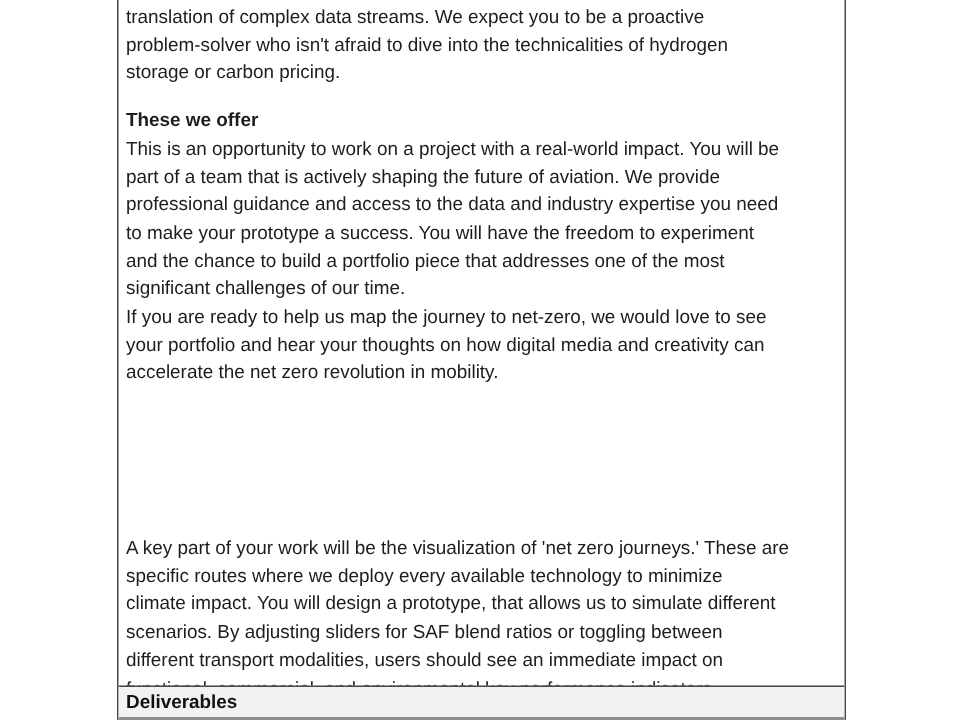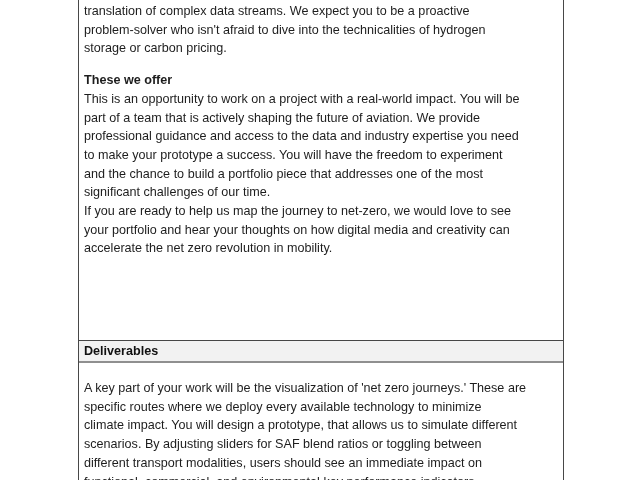--- a/index.html
+++ b/index.html
@@ -81,27 +81,27 @@
 part of a team that is actively shaping the future of aviation. We provide
 professional guidance and access to the data and industry expertise you need
 to make your prototype a success. You will have the freedom to experiment
 and the chance to build a portfolio piece that addresses one of the most
 significant challenges of our time.
 If you are ready to help us map the journey to net-zero, we would love to see
 your portfolio and hear your thoughts on how digital media and creativity can
 accelerate the net zero revolution in mobility.</p>
     </div>
 
-    <div class="cell header-row">
-      <span>Deliverables</span>
-    </div>
-
     <div class="cell cell-deliverables">
       <p class="para">A key part of your work will be the visualization of 'net zero journeys.' These are
 specific routes where we deploy every available technology to minimize
 climate impact. You will design a prototype, that allows us to simulate different
 scenarios. By adjusting sliders for SAF blend ratios or toggling between
 different transport modalities, users should see an immediate impact on
 functional, commercial, and environmental key performance indicators</p>
     </div>
 
+    <div class="cell header-row">
+      <span>Deliverables</span>
+    </div>
+
   </div>
 </div>
 
 </body></html>

